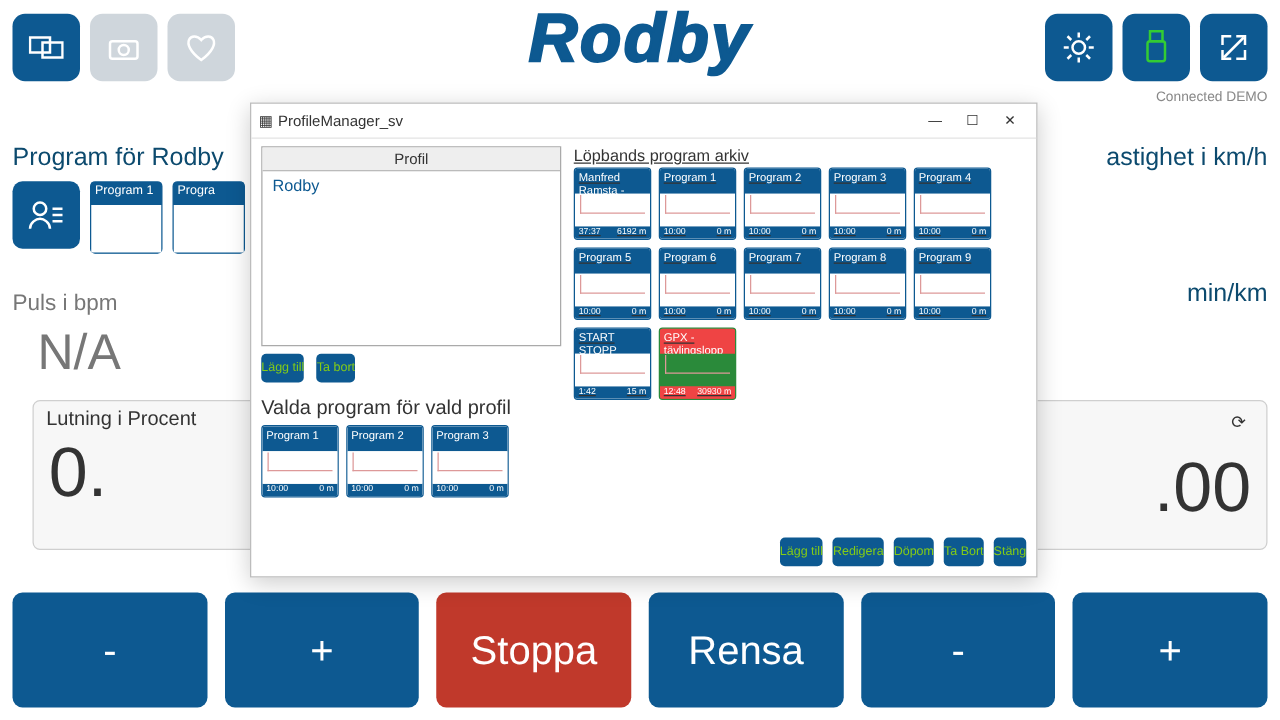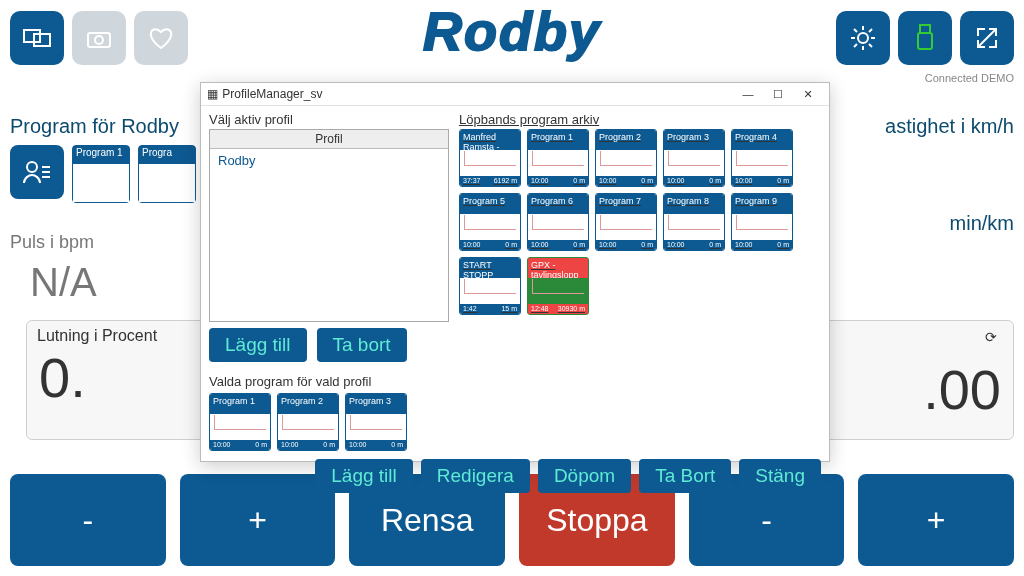--- a/index.html
+++ b/index.html
@@ -30,21 +30,21 @@
   .prog-row{position:absolute;top:145px;left:10px;display:flex;gap:8px;}
   .prog-btn{width:54px;height:54px;border-radius:8px;background:var(--blue);color:#fff;display:flex;align-items:center;justify-content:center;}
   .prog-tile{width:58px;height:58px;border:1px solid var(--blue);border-radius:4px;background:var(--blue);position:relative;}
   .prog-tile .top{height:18px;background:var(--blue);color:#fff;font-size:10px;padding:1px 3px;}
   .prog-tile .body{height:38px;background:#fff;}
 
   .lbl-puls{position:absolute;top:232px;left:10px;color:#777;font-size:18px;}
   .val-puls{position:absolute;top:260px;left:30px;font-size:40px;color:#777;}
 
   .lbl-hastighet{position:absolute;top:115px;right:10px;text-align:right;}
-  .lbl-tempo{position:absolute;top:212px;right:10px;}
+  .lbl-tempo{position:absolute;top:224px;right:10px;}
 
   .panel{position:absolute;background:var(--gray-panel);border:1px solid var(--gray-border);border-radius:6px;}
   .panel .title{font-size:16px;padding:6px 10px 0;}
   .panel .big{font-size:56px;font-weight:300;padding:0 12px 4px;text-align:right;}
   .panel-left{left:26px;top:320px;width:340px;height:120px;}
   .panel-right{right:10px;top:320px;width:340px;height:120px;display:flex;flex-direction:column;}
   .panel-right .row{display:flex;align-items:center;justify-content:space-between;}
   .refresh{width:20px;height:20px;margin:8px;font-size:14px;}
 
   
@@ -53,26 +53,26 @@
   .bb.blue{background:var(--blue);} .bb.green{background:var(--green);} .bb.red{background:var(--red);}
 
   
   .modal{position:absolute;left:200px;top:82px;width:630px;height:380px;background:#fff;border:1px solid #bcbcbc;box-shadow:0 4px 18px rgba(0,0,0,.2);display:flex;flex-direction:column;}
   .modal-titlebar{height:28px;display:flex;align-items:center;padding:0 6px;font-size:12px;border-bottom:1px solid #e3e3e3;}
   .modal-titlebar .spacer{flex:1;}
   .win-btn{width:30px;height:22px;display:flex;align-items:center;justify-content:center;font-size:11px;}
   .modal-body{flex:1;display:flex;gap:10px;padding:6px 8px 0;}
   .col-left{width:240px;display:flex;flex-direction:column;}
   .col-left .hdr{font-size:13px;margin-bottom:2px;}
-  .profile-list{border:1px solid #aaa;height:193px;}
+  .profile-list{border:1px solid #aaa;height:160px;}
   .profile-list .th{background:#eee;border-bottom:1px solid #bbb;font-size:12px;text-align:center;padding:2px;}
   .profile-list .row{font-size:13px;color:var(--blue);padding:4px 8px;}
   .btn-row{display:flex;gap:10px;margin-top:6px;}
-  .btn{background:var(--blue);color:#5eead4;border-radius:4px;font-size:19px;padding:6px 16px;cursor:pointer;}
-  .col-left .sub-hdr{font-size:13px;margin-top:12px;margin-bottom:4px;}
+  .btn{background:var(--blue);color:#84cc16;border-radius:4px;font-size:10px;padding:6px 0;cursor:pointer;}
+  .col-left .sub-hdr{font-size:16px;margin-top:12px;margin-bottom:4px;}
   .selected-row{display:flex;gap:6px;}
 
   .col-right{flex:1;display:flex;flex-direction:column;text-decoration:underline;}
   .col-right .hdr{font-size:13px;margin-bottom:2px;}
   .archive{display:flex;flex-wrap:wrap;gap:6px;align-content:flex-start;}
 
   .tile{width:62px;height:58px;border:1px solid var(--blue);border-radius:3px;display:flex;flex-direction:column;overflow:hidden;cursor:pointer;}
   .tile .t-top{background:var(--blue);color:#fff;font-size:9px;line-height:10px;padding:2px 3px;height:20px;}
   .tile .t-body{flex:1;background:#fff;position:relative;}
   .tile .t-body::after{content:"";position:absolute;left:4px;right:4px;bottom:10px;height:14px;border-bottom:1px solid #d99;border-left:1px solid #d99;}
@@ -173,39 +173,38 @@
   <div class="row">
       <div class="title">i km/h</div>
     <div class="refresh">⟳</div>
     </div>
   <div class="big">.00</div>
 </div>
 
 <div class="bottom">
   <div class="bb blue">-</div>
   <div class="bb blue">+</div>
+  <div class="bb red">Stoppa</div>
   <div class="bb blue">Rensa</div>
-  <div class="bb red">Stoppa</div>
   <div class="bb blue">-</div>
   <div class="bb blue">+</div>
 </div>
 
 <div class="modal">
   <div class="modal-titlebar">
     <span style="margin-right:4px">▦</span>
     <span>ProfileManager_sv</span>
     <span class="spacer"></span>
     <div class="win-btn">—</div>
     <div class="win-btn">☐</div>
     <div class="win-btn">✕</div>
   </div>
 
   <div class="modal-body">
     <div class="col-left">
-      <div class="hdr">Välj aktiv profil</div>
       <div class="profile-list">
         <div class="th">Profil</div>
         <div class="row">Rodby</div>
       </div>
       <div class="btn-row">
         <div class="btn">Lägg till</div>
         <div class="btn">Ta bort</div>
       </div>
       <div class="sub-hdr">Valda program för vald profil</div>
       <div class="selected-row" id="selected-row">

